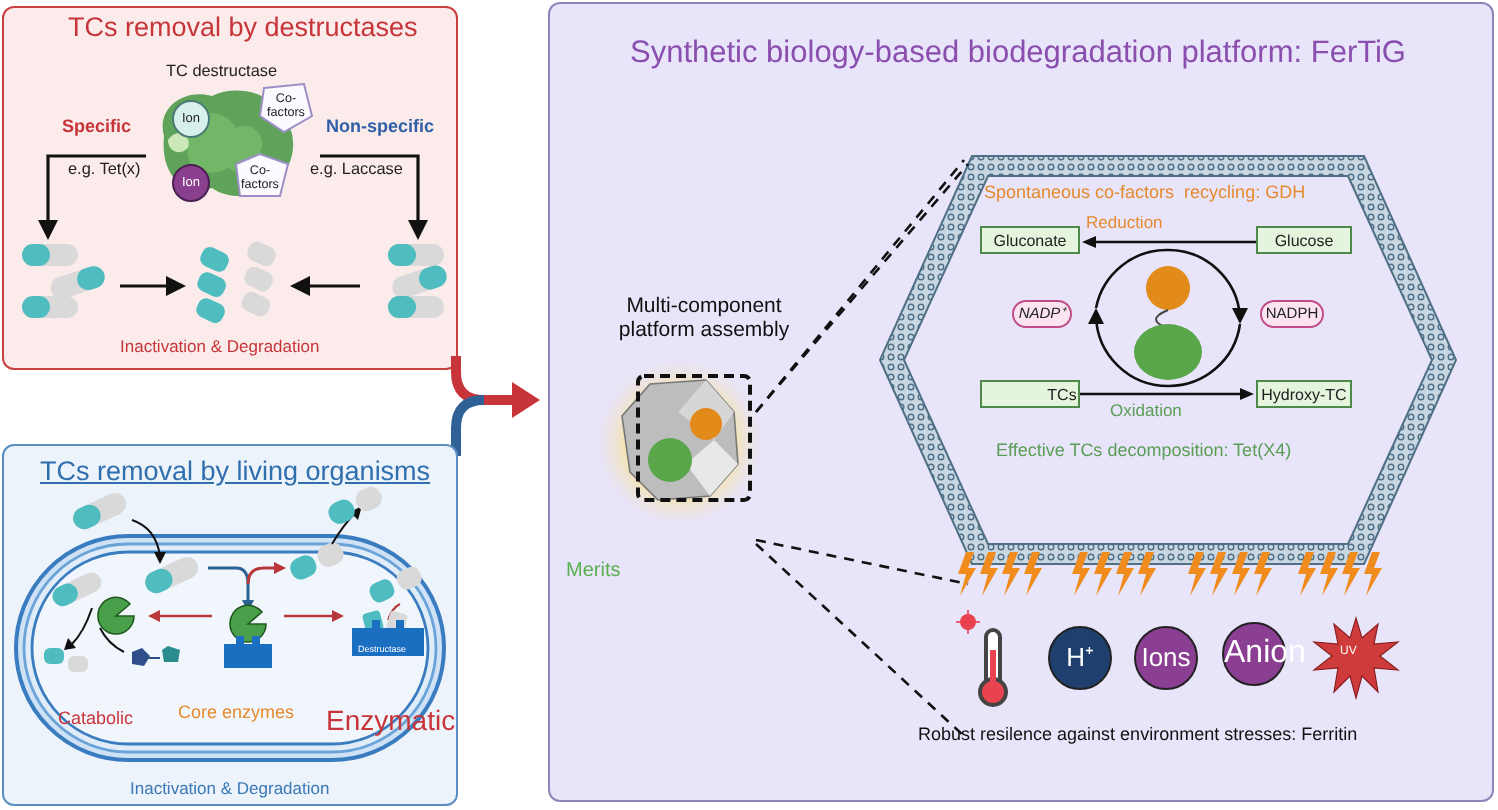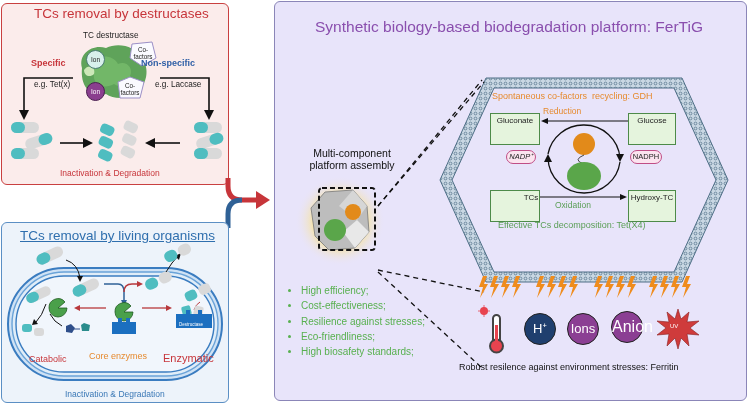--- a/index.html
+++ b/index.html
@@ -13,21 +13,21 @@
   .t-red{color:#c7353a;font-size:13.5px;}
   .t-blue{color:#2f6fae;font-size:13.5px;text-decoration:underline;}
   .t-purple{color:#8a4fae;font-size:15.5px;}
   .sm{font-size:8.2px;color:#222;white-space:nowrap;text-align:right;}
   .lbl-specific{color:#c7353a;font-weight:bold;font-size:9px;}
   .lbl-nonspec{color:#2f5fa6;font-weight:bold;font-size:9px;}
   .inact-red{color:#c7353a;font-size:8.5px;}
   .inact-blue{color:#3a78b6;font-size:8.5px;}
   .orange{color:#e68a2e;}
   .green{color:#5a9e56;}
-  .box{position:absolute;box-sizing:border-box;background:#e5f4dd;border:1.2px solid #4d8a49;font-size:8px;color:#222;text-align:center;line-height:13px;height:32px;}
+  .box{position:absolute;box-sizing:border-box;background:#e5f4dd;border:1.2px solid #4d8a49;font-size:8px;color:#222;text-align:center;line-height:13px;height:14px;}
   .pill{position:absolute;box-sizing:border-box;background:#fbe4ef;border:1.2px solid #c04d86;border-radius:8px;font-size:7.5px;color:#222;text-align:center;line-height:12px;height:14px;}
   .merits{position:absolute;left:283px;top:280px;color:#58b04f;font-size:10px;}
   .merits ul{margin:3px 0 0 0;padding-left:18px;}
   .merits li{margin:0;line-height:15.3px;font-size:10px;}
   .stress-circle{position:absolute;border-radius:50%;box-sizing:border-box;border:1.5px solid #222;color:#fff;text-align:center;}
   svg{position:absolute;overflow:visible;}
 </style>
 </head>
 <body>
 
@@ -48,21 +48,21 @@
 <div class="abs" style="left:128px;top:46px;width:30px;font-size:6.3px;text-align:center;line-height:7px;color:#222;white-space:pre;">Co-
 factors</div>
 <svg style="left:114px;top:76px;" width="32" height="28">
     <polygon points="4,6 16,1 30,6 26,22 6,22" fill="#fafaff" stroke="#9b8fc6" stroke-width="1"></polygon>
   </svg>
 <div class="abs" style="left:114px;top:82px;width:32px;font-size:6.3px;text-align:center;line-height:7px;color:#222;white-space:pre;">Co-
 factors</div>
 
 <div class="abs lbl-specific" style="left:31px;top:58px;">Specific</div>
 <div class="abs sm" style="left:34px;top:80px;">e.g. Tet(x)</div>
-<div class="abs lbl-nonspec" style="left:141px;top:58px;">Non-specific</div>
+<div class="abs lbl-nonspec" style="left:163px;top:58px;">Non-specific</div>
 <div class="abs sm" style="left:155px;top:80px;">e.g. Laccase</div>
 
 <svg style="left:18px;top:74px;" width="60" height="50">
   <polyline points="55,4 6,4 6,38" fill="none" stroke="#111" stroke-width="1.6"></polyline>
   <polygon points="1,36 11,36 6,46" fill="#111"></polygon>
 </svg>
 <svg style="left:158px;top:74px;" width="60" height="50">
   <polyline points="2,4 51,4 51,38" fill="none" stroke="#111" stroke-width="1.6"></polyline>
   <polygon points="46,36 56,36 51,46" fill="#111"></polygon>
 </svg>
@@ -175,21 +175,21 @@
       <rect x="193" y="42" width="12" height="10" rx="4" fill="#d9d9d9"></rect>
     </g>
   <path d="M188 64 Q190 58 194 56" fill="none" stroke="#b8383c" stroke-width="1"></path>
   <rect x="176" y="60" width="9" height="10" rx="2" fill="#4fbdc0" transform="rotate(-15 180 65)"></rect>
     <rect x="188" y="60" width="9" height="10" rx="2" fill="#d9d9d9" transform="rotate(15 192 65)"></rect>
   <path d="M170 68 h10 v-4 h4 v4 h8 v-4 h4 v4 h10 v14 h-36 Z" fill="#1b6fc0"></path>
 </svg>
 <div class="abs" style="left:179px;top:322px;font-size:4.5px;color:#fff;">Destructase</div>
 <div class="abs" style="left:29px;top:354px;color:#c7353a;font-size:9px;">Catabolic</div>
 <div class="abs" style="left:89px;top:351px;color:#e68a2e;font-size:9px;">Core enzymes</div>
-<div class="abs" style="left:163px;top:352px;color:#c7353a;font-size:11px;">Enzymatic</div>
+<div class="abs" style="left:163px;top:352px;color:#c7353a;font-size:14px;">Enzymatic</div>
 <div class="abs inact-blue" style="left:65px;top:389px;">Inactivation &amp; Degradation</div>
 
 <div id="panel-fertig" class="panel"></div>
 <div class="title t-purple" style="left:315px;top:18px;">Synthetic biology-based biodegradation platform: FerTiG</div>
 
 <div class="abs" style="left:297px;top:147px;width:110px;font-size:10.5px;text-align:center;line-height:12px;white-space:pre;color:#111;">Multi-component
 platform assembly</div>
 
 <svg style="left:295px;top:176px;" width="90" height="90">
   <defs>
@@ -256,27 +256,21 @@
   <ellipse cx="46" cy="66" rx="17" ry="14" fill="#5aa64a"></ellipse>
 </svg>
 
 <div class="pill" style="left:506px;top:150px;width:30px;font-style:italic;">NADP⁺</div>
 <div class="pill" style="left:630px;top:150px;width:32px;">NADPH</div>
 
 <div class="abs green" style="left:555px;top:200px;font-size:8.5px;">Oxidation</div>
 <div class="abs green" style="left:498px;top:220px;font-size:9px;white-space:nowrap;">Effective TCs decomposition: Tet(X4)</div>
 
 <div class="merits">
-  <ul>
-    <li>High efficiency;</li>
-    <li>Cost-effectiveness;</li>
-    <li>Resilience against stresses;</li>
-    <li>Eco-friendliness;</li>
-    <li>High biosafety standards;</li>
-  </ul>
+  <div>Merits</div>
 </div>
 
 <svg style="left:478px;top:276px;" width="220" height="26">
   <defs>
       <path id="bolt" d="M5 0 L1 11 L5 11 L2 22 L10 8 L6 8 L9 0 Z" fill="#ef8c1d"></path>
     </defs>
   <g>
       <use href="#bolt" x="0"></use>
       <use href="#bolt" x="11"></use>
       <use href="#bolt" x="22"></use>

